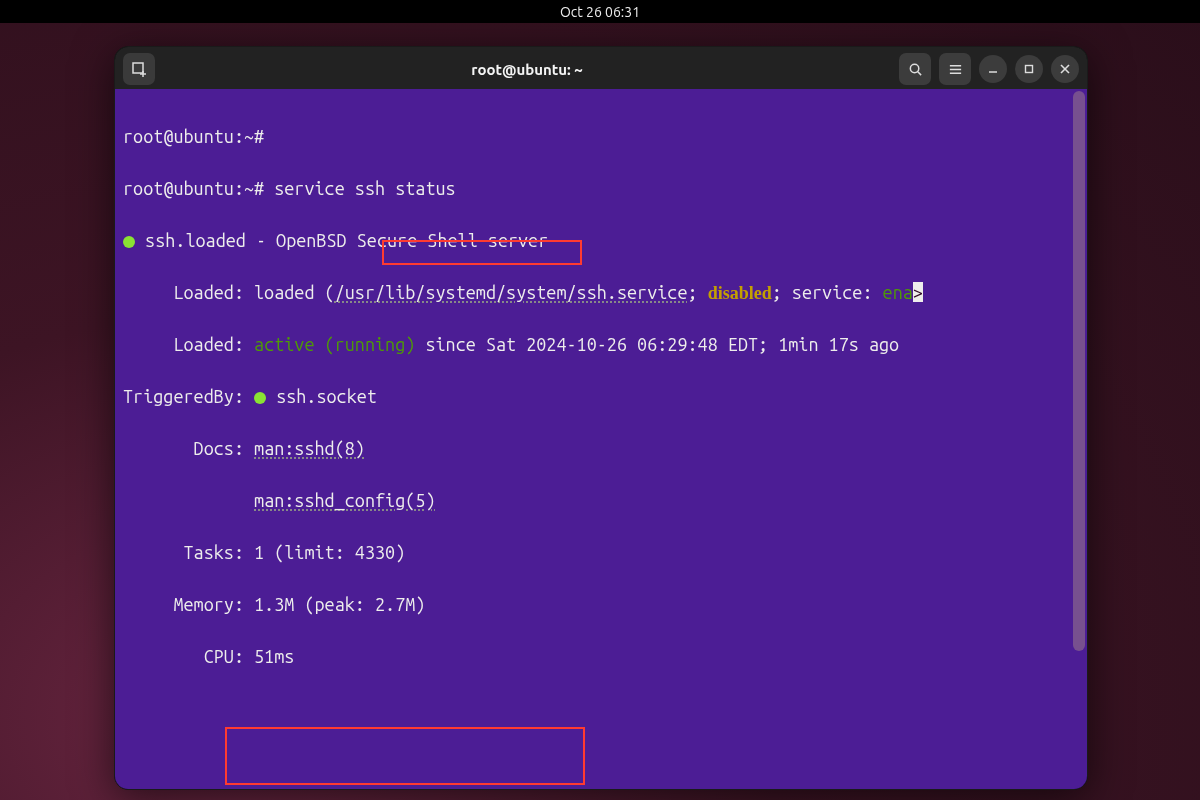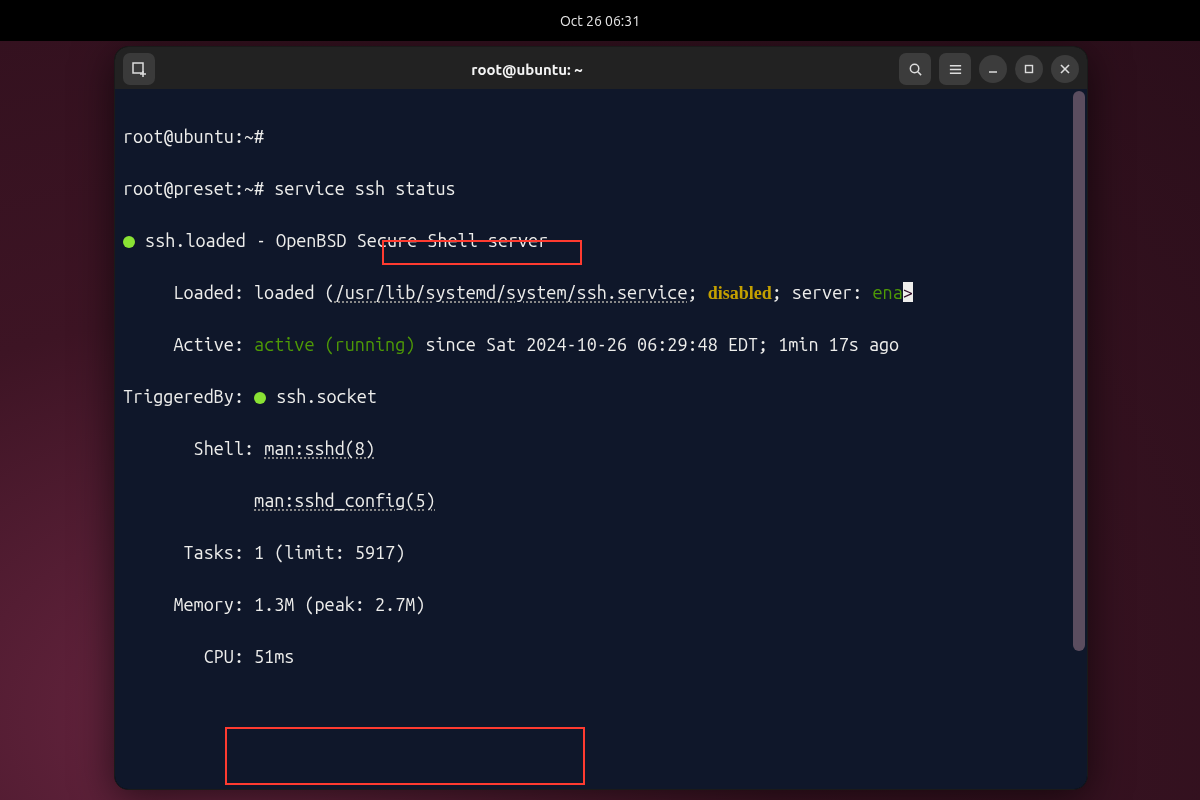--- a/index.html
+++ b/index.html
@@ -5,21 +5,21 @@
   * { box-sizing: border-box; margin: 0; padding: 0; }
   html, body { width: 1200px; height: 800px; overflow: hidden; }
   body {
     background: #4c1a2a;
     background: radial-gradient(ellipse at 20% 90%, #6b2642 0%, #3d1424 40%, #2a0e1a 100%);
     font-family: "Ubuntu", "DejaVu Sans", sans-serif;
     color: #e6e6e6;
   }
   
   .topbar {
-    position: absolute; top:0; left:0; right:0; height:41px;
+    position: absolute; top:0; left:0; right:0; height:23px;
     background:#000; color:#eee; font-size:14px;
     display:flex; align-items:center; justify-content:center;
   }
   
   .win {
     position:absolute; left:114px; top:46px; width:974px; height:744px;
     background:#000; border-radius:14px; overflow:hidden;
     box-shadow:0 8px 40px rgba(0,0,0,.6);
     border:1px solid #1a1a1a;
   }
@@ -32,21 +32,21 @@
     display:flex; align-items:center; justify-content:center; color:#ddd;
     font-size:14px;
   }
   .tb-btn.round{ border-radius:50%; width:28px; height:28px; background:#3a3a3a;}
   .tb-btn.close{ background:#3a3a3a;}
   .tb-title{ flex:1; text-align:center; font-weight:600; font-size:15px; color:#f5f5f5;}
   .tb-left,.tb-right{display:flex; gap:8px; align-items:center;}
   .tb-right .tb-btn{ background:#3c3c3c;}
   .term{
     position:absolute; top:42px; bottom:0; left:0; right:0;
-    background:#0f172a;
+    background:#4c1d95;
     font-family:"Ubuntu Mono","DejaVu Sans Mono",monospace;
     font-size:18px; line-height:26px;
     color:#eeeeec; padding:8px 16px 8px 4px;
     white-space:pre; overflow:hidden;
   }
   .scroll{
     position:absolute; right:2px; top:2px; bottom:2px; width:12px;
   }
   .scroll-thumb{
     position:absolute; right:0; top:0; width:12px; height:560px;
@@ -109,28 +109,28 @@
         <svg width="12" height="12" viewBox="0 0 12 12">
             <line x1="2" y1="2" x2="10" y2="10" stroke="#ddd" stroke-width="1.6"></line>
             <line x1="10" y1="2" x2="2" y2="10" stroke="#ddd" stroke-width="1.6"></line>
           </svg>
       </div>
     </div>
   </div>
 
   <div class="term">
 <span class="row">root@ubuntu:~#</span>
-<span class="row">root@preset:~# service ssh status</span>
+<span class="row">root@ubuntu:~# service ssh status</span>
 <span class="row"><span class="dot"></span><span> ssh.loaded - OpenBSD Secure Shell server</span></span>
-<span class="row"><span>     Loaded: loaded (</span><span class="ul">/usr/lib/systemd/system/ssh.service</span><span>; </span><span class="yellow">disabled</span><span>; server: </span><span class="bgreen">ena</span><span class="inv">&gt;</span></span>
-<span class="row"><span>     Active: </span><span class="bgreen">active (running)</span><span> since Sat 2024-10-26 06:29:48 EDT; 1min 17s ago</span></span>
+<span class="row"><span>     Loaded: loaded (</span><span class="ul">/usr/lib/systemd/system/ssh.service</span><span>; </span><span class="yellow">disabled</span><span>; service: </span><span class="bgreen">ena</span><span class="inv">&gt;</span></span>
+<span class="row"><span>     Loaded: </span><span class="bgreen">active (running)</span><span> since Sat 2024-10-26 06:29:48 EDT; 1min 17s ago</span></span>
 <span class="row"><span>TriggeredBy: </span><span class="dot"></span><span> ssh.socket</span></span>
-<span class="row"><span>       Shell: </span><span class="ul">man:sshd(8)</span></span>
+<span class="row"><span>       Docs: </span><span class="ul">man:sshd(8)</span></span>
 <span class="row"><span>             </span><span class="ul">man:sshd_config(5)</span></span>
-<span class="row">      Tasks: 1 (limit: 5917)</span>
+<span class="row">      Tasks: 1 (limit: 4330)</span>
 <span class="row">     Memory: 1.3M (peak: 2.7M)</span>
 <span class="row">        CPU: 51ms</span>
 
 
 
 
 
 
 
 

